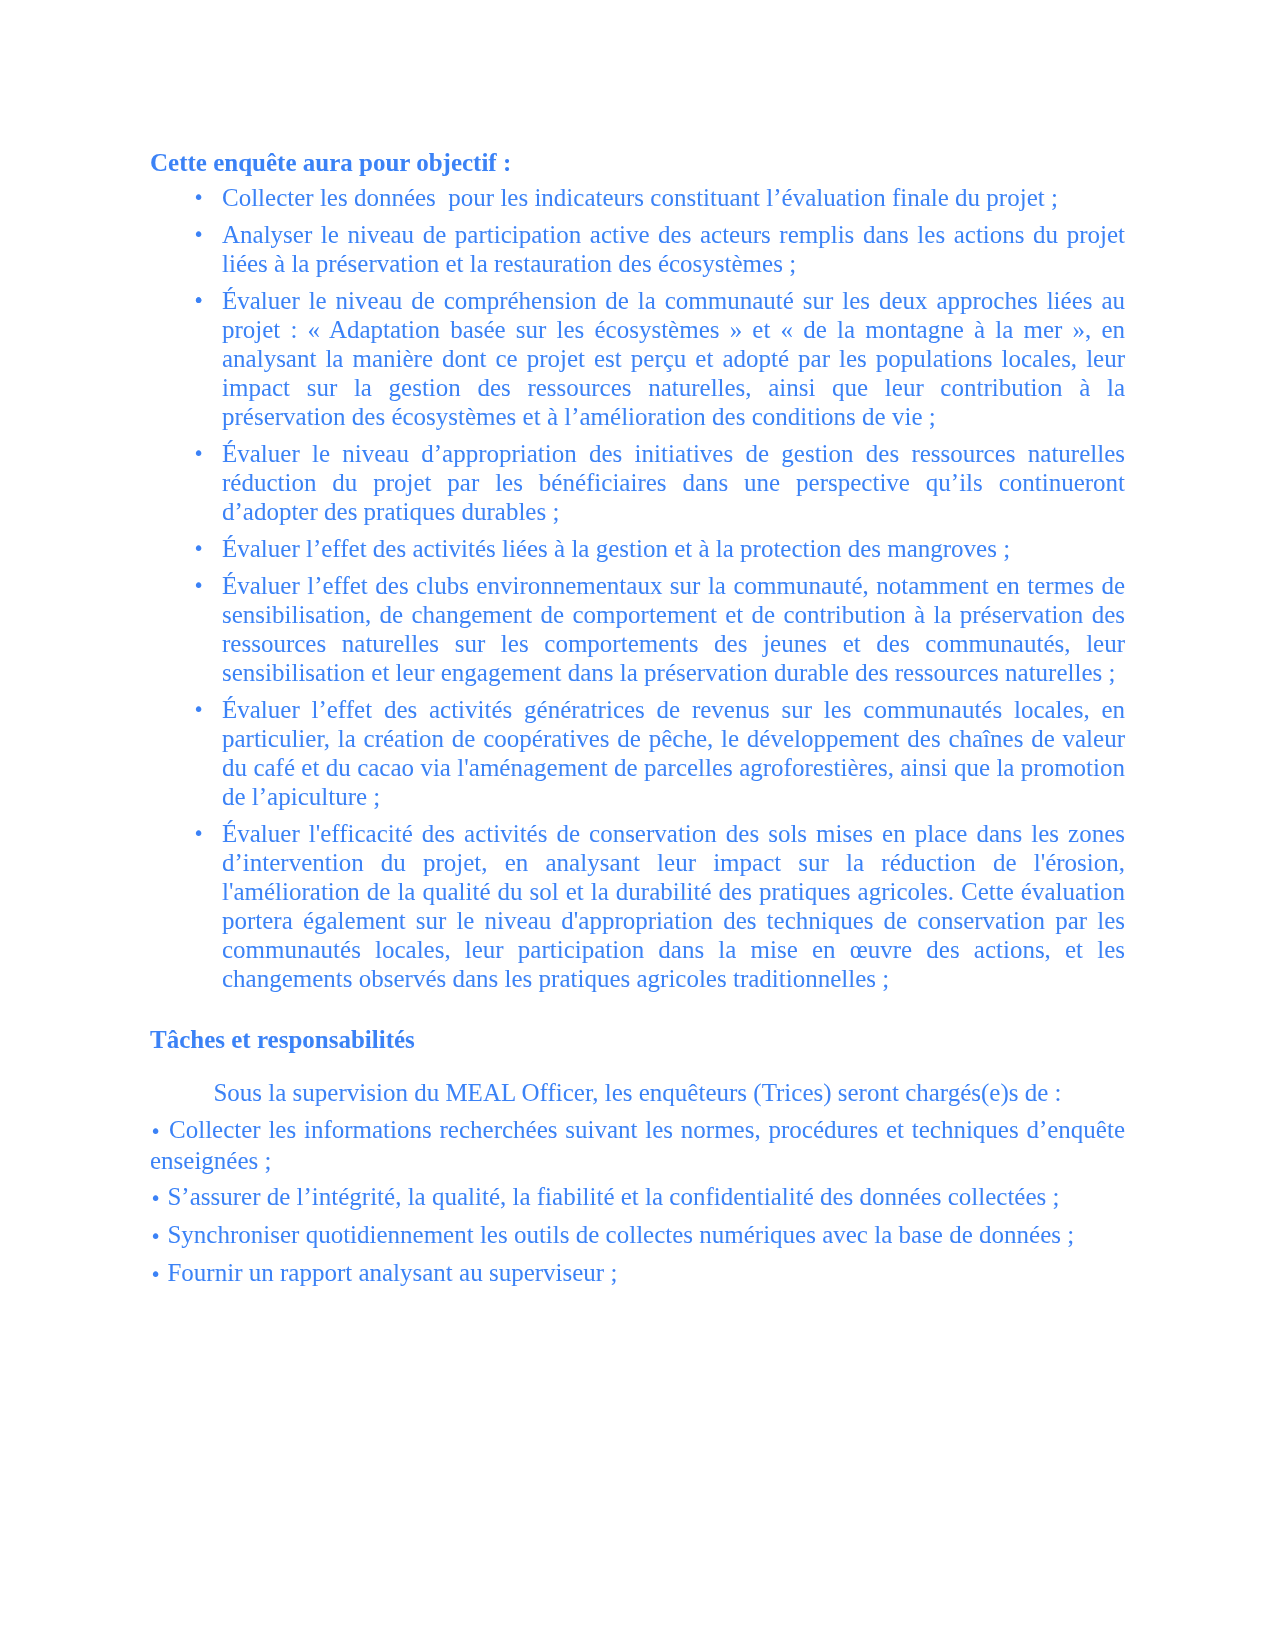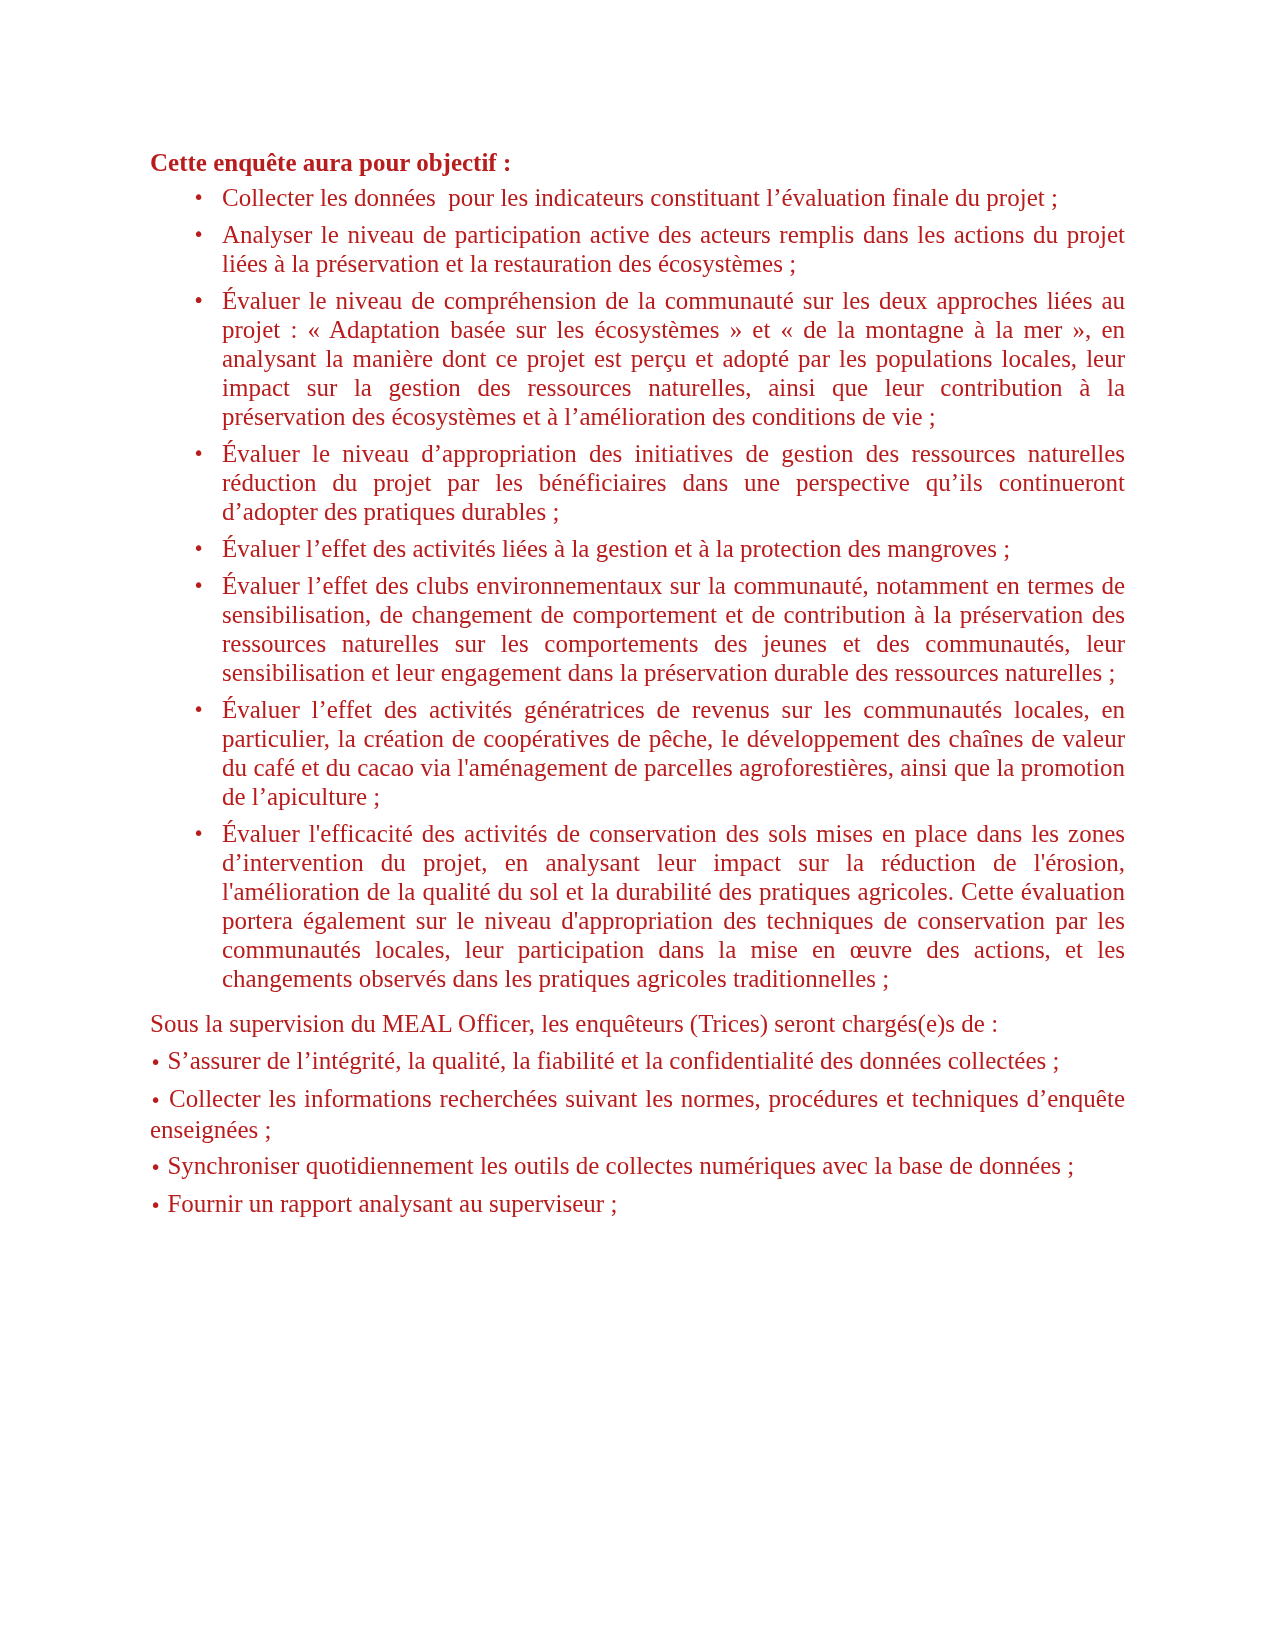--- a/index.html
+++ b/index.html
@@ -6,21 +6,21 @@
     margin: 0;
     padding: 0;
     background: #ffffff;
   }
   .page {
     position: relative;
     width: 1275px;
     height: 1650px;
     box-sizing: border-box;
     background: #ffffff;
-    color: #b91c1c;
+    color: #3b82f6;
     padding: 148px 150px 0 150px;
     font-family: "Liberation Serif", "DejaVu Serif", serif;
     font-size: 25px;
     line-height: 29px;
     overflow: hidden;
   }
   .section-heading {
     font-size: 25px;
     font-weight: bold;
     margin: 0 0 6px 0;
@@ -44,21 +44,22 @@
   }
   ul.objectives li .marker {
     position: absolute;
     left: 43px;
     top: 0;
     font-family: "DejaVu Sans", sans-serif;
     font-size: 19px;
     line-height: 29px;
   }
   p.intro {
-    margin: 16px 0 8px 0;
+    margin: 24px 0 8px 0;
+    text-align: center;
   }
   .task {
     margin: 0 0 7px 0;
     text-align: justify;
     text-justify: inter-word;
   }
   .task .marker {
     font-family: "DejaVu Sans", sans-serif;
     font-size: 19px;
   }
@@ -110,34 +111,35 @@
         <span class="marker">•</span>
         <span class="txt">Évaluer l’effet des activités génératrices de revenus sur les communautés locales, en particulier, la création de coopératives de pêche, le développement des chaînes de valeur du café et du cacao via l'aménagement de parcelles agroforestières, ainsi que la&nbsp;promotion de l’apiculture ;</span>
       </li>
 
       <li>
         <span class="marker">•</span>
         <span class="txt">Évaluer l'efficacité des activités de conservation des sols mises en place dans les zones d’intervention du projet, en analysant leur impact sur la réduction de l'érosion, l'amélioration de la qualité du sol et la durabilité des pratiques agricoles. Cette évaluation portera également sur le niveau d'appropriation des techniques de conservation par les communautés locales, leur participation dans la mise en œuvre des actions, et les changements observés dans les pratiques agricoles traditionnelles ;</span>
       </li>
     </ul>
 
+  <h2 class="section-heading tasks">Tâches et responsabilités</h2>
 
   <p class="intro">Sous la supervision du MEAL Officer, les enquêteurs (Trices) seront chargés(e)s de :</p>
 
   <div>
 
 
       <p class="task">
         <span class="marker">•</span><span> </span>
-        <span class="txt">S’assurer de l’intégrité, la qualité, la fiabilité et la confidentialité des données collectées ;</span>
+        <span class="txt">Collecter les informations recherchées suivant les normes, procédures et techniques d’enquête enseignées ;</span>
       </p>
 
       <p class="task">
         <span class="marker">•</span><span> </span>
-        <span class="txt">Collecter les informations recherchées suivant les normes, procédures et techniques d’enquête enseignées ;</span>
+        <span class="txt">S’assurer de l’intégrité, la qualité, la fiabilité et la confidentialité des données collectées ;</span>
       </p>
 
       <p class="task">
         <span class="marker">•</span><span> </span>
         <span class="txt">Synchroniser quotidiennement les outils de collectes numériques avec la base de données ;</span>
       </p>
 
       <p class="task">
         <span class="marker">•</span><span> </span>
         <span class="txt">Fournir un rapport analysant au superviseur ;</span>

